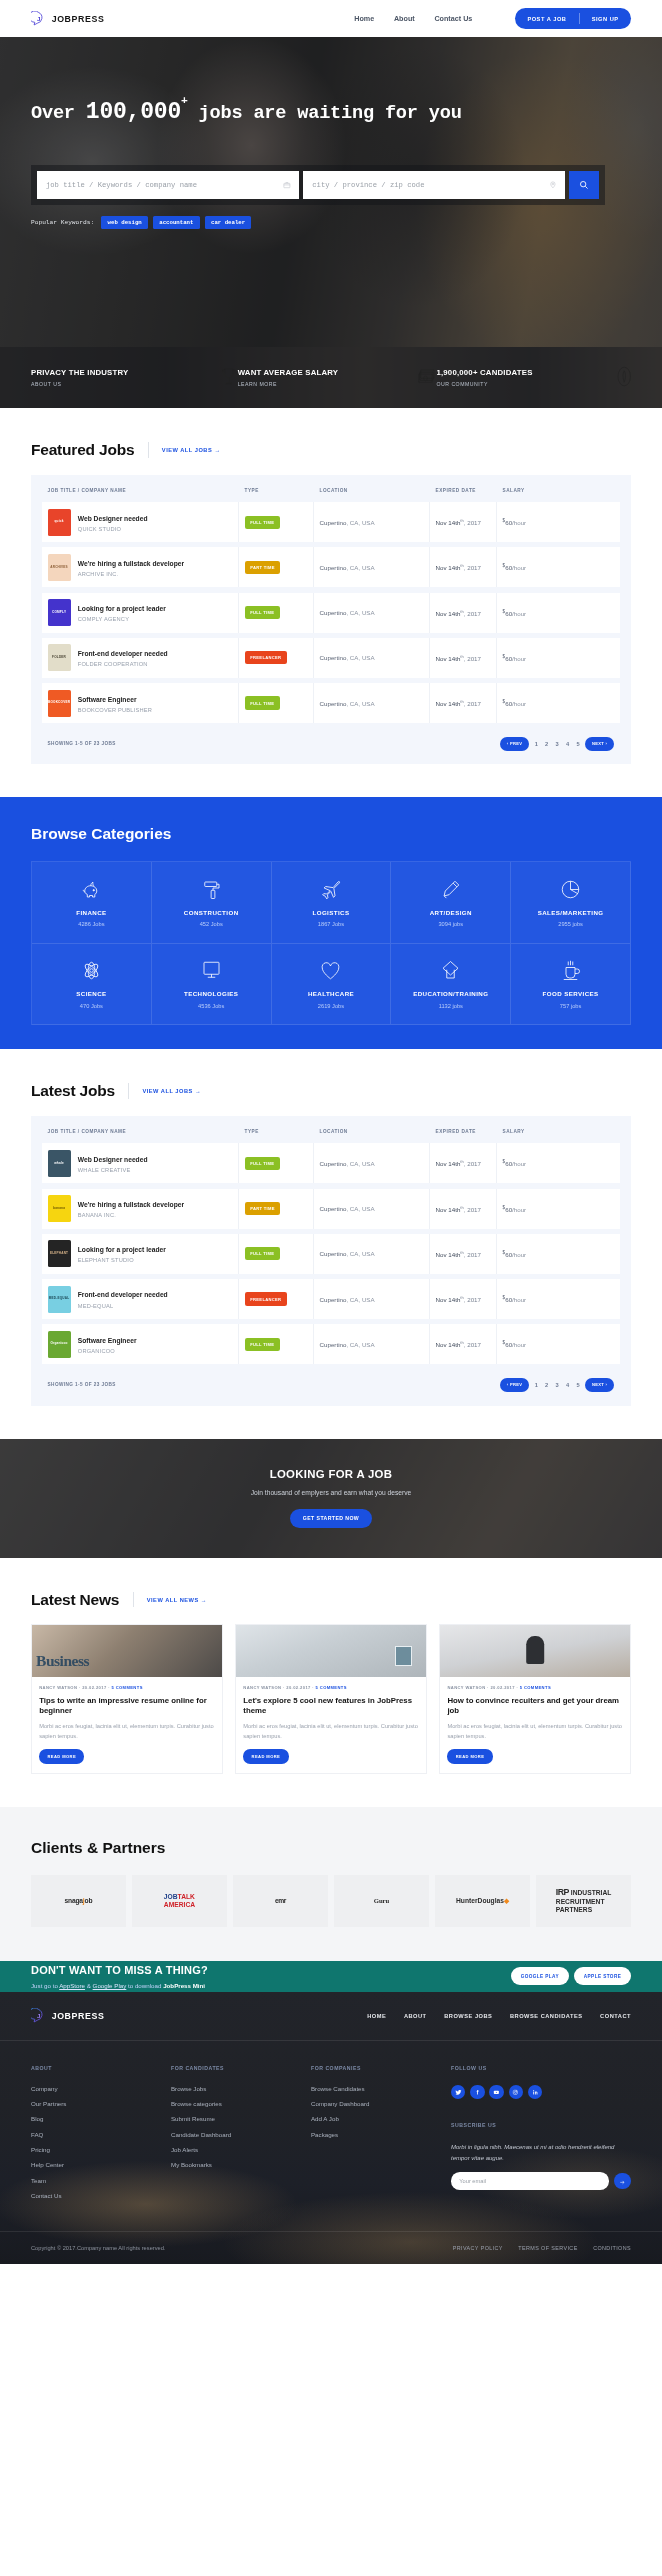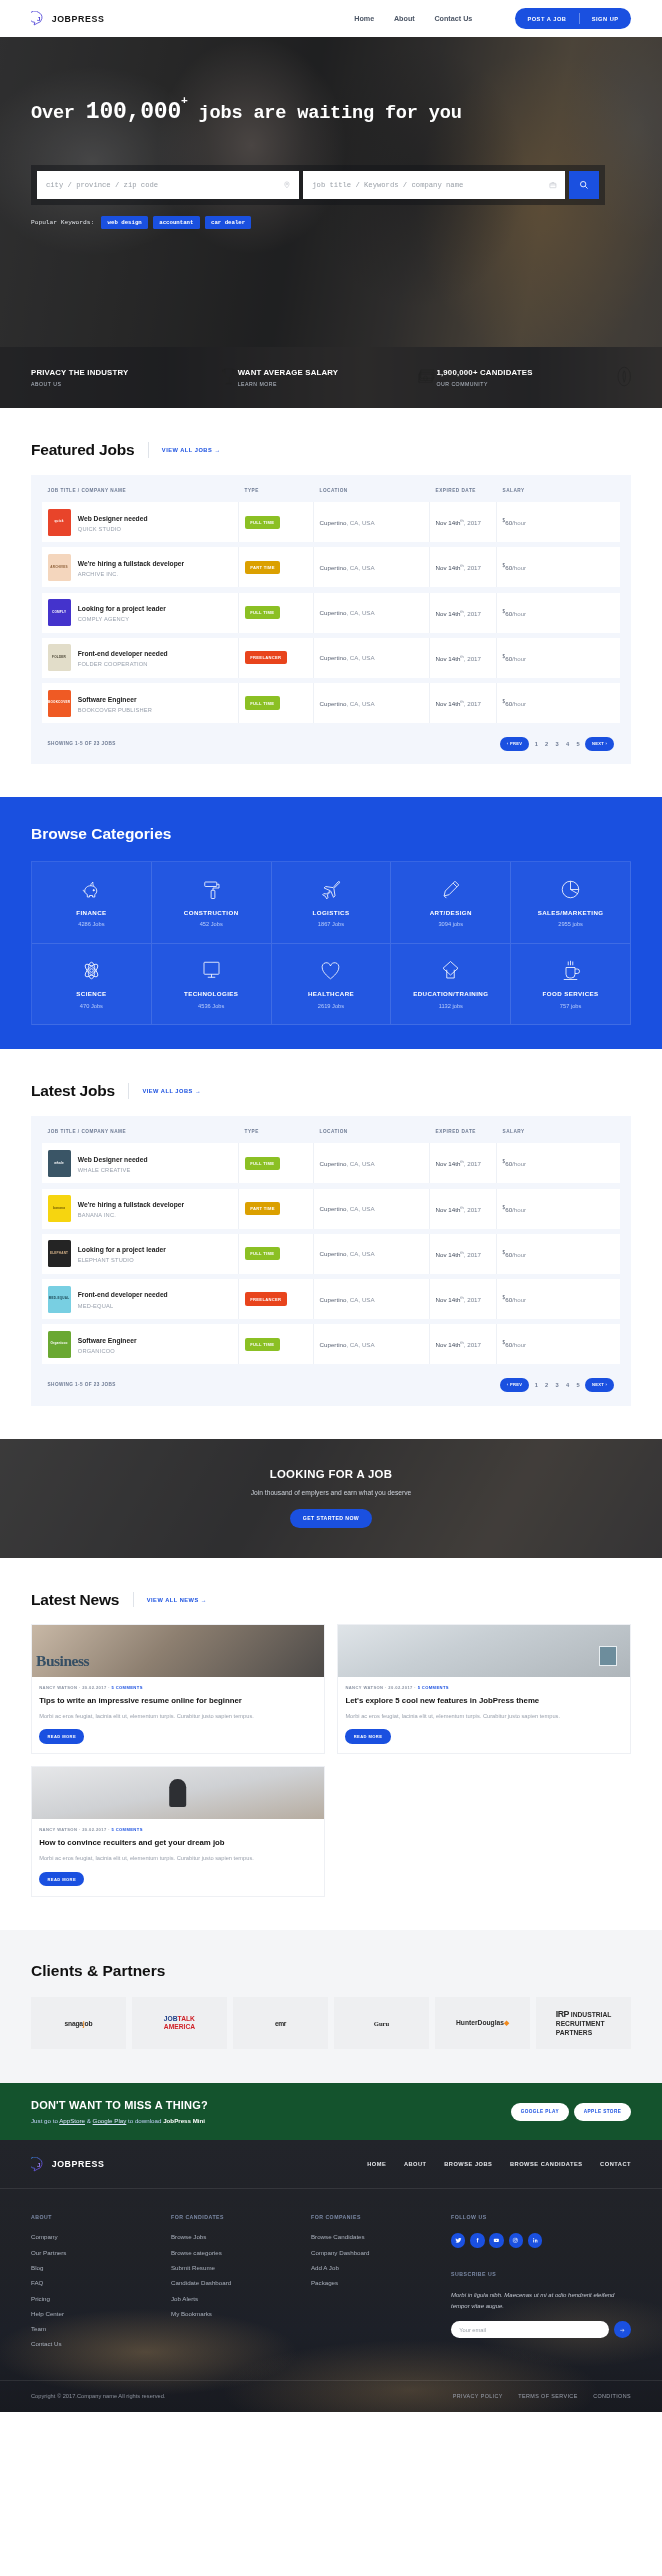--- a/index.html
+++ b/index.html
@@ -226,21 +226,21 @@
     color: #fff; font-size: 11.4px; font-weight: bold; letter-spacing: 0.3px;
   }
   .jobcta p { color: #cdd2da; font-size: 6.7px; }
   .jobcta button {
     margin-top: 4.1px; background: #1a50e0; border: 0; color: #fff;
     font-family: inherit; font-size: 5.2px; font-weight: bold; letter-spacing: 0.4px;
     padding: 6.7px 12.4px; border-radius: 11.4px; cursor: pointer;
   }
 
   
-  .news-grid { display: grid; grid-template-columns: repeat(2, 1fr); gap: 12.4px; }
+  .news-grid { display: grid; grid-template-columns: repeat(3, 1fr); gap: 12.4px; }
   .ncard { background: #fff; border: 0.5px solid #eef0f4; }
   .nimg { height: 52px; background-size: cover; background-position: center; }
   .nimg.a { background: linear-gradient(135deg,#c8b8a6,#8d7f70 45%,#4d4a48 100%); position: relative; }
   .nimg.a::after {
     content: "Business"; position: absolute; left: 4.1px; bottom: 7.2px;
     font-family: "Liberation Serif", serif; font-size: 15.5px; color: #21415d;
     font-weight: bold; letter-spacing: -0.5px; opacity: .85;
   }
   .nimg.b { background: linear-gradient(160deg,#dfe4e8 0%,#c8cfd4 40%,#aeb5ba 100%); position: relative; }
   .nimg.b::after {
@@ -279,21 +279,21 @@
   .lg-snag .dot { color:#e8861a; }
   .lg-jobtalk { font-size: 4.7px; line-height: 1.15; text-align: left; }
   .lg-jobtalk .j { color:#1f3f88; } .lg-jobtalk .t { color:#cf2027; }
   .lg-emr { color:#2fb89a; font-size:9.8px; letter-spacing:-0.5px; }
   .lg-guru { font-family:"Liberation Serif",serif; font-size:9.8px; color:#1c1c1c; }
   .lg-hd { font-size:5.2px; color:#5a5a5a; } .lg-hd .di { color:#f08a1e; }
   .lg-irp { font-size:4.1px; line-height:1.25; color:#1d3f6e; text-align:left; }
   .lg-irp .big { font-size:8.8px; font-weight:bold; letter-spacing:-0.5px; }
 
   
-  .appband { background: #14532d; padding: 16px 0; }
+  .appband { background: #0f766e; padding: 3px 0; }
   .appband .wrap { display: flex; align-items: center; }
   .appband h2 {
     color: #fff; font-size: 11px; font-weight: bold; letter-spacing: 0.2px;
   }
   .appband p { color: #c3d3fb; font-size: 6.2px; margin-top: 6.2px; }
   .appband p .u { color: #dbe5fd; text-decoration: underline; }
   .appband p .strong { color: #fff; font-weight: bold; }
   .appband .btns { margin-left: auto; display: flex; gap: 5.2px; }
   .appband .btns button {
     background: #fff; border: 0; color: #1a50e0; border-radius: 10.3px;
@@ -388,35 +388,35 @@
 <section class="hero">
   <div class="photo-noise"></div>
   <div class="scrim"></div>
   <div class="wrap hero-inner">
     <h1>
       <span>Over </span><span class="big">100,000</span><sup>+</sup><span> jobs are waiting for you</span>
     </h1>
 
     <div class="searchbar">
       <div class="field">
-        <input type="text" placeholder="city / province / zip code" style="">
-        <span class="f-icon">
-          <svg width="7.8" height="7.8" viewBox="0 0 18 18" fill="none" stroke="currentColor" stroke-width="1.2">
-            <path d="M9 16s5-5.2 5-9A5 5 0 1 0 4 7c0 3.8 5 9 5 9z"></path>
-              <circle cx="9" cy="7" r="1.8"></circle>
-          </svg>
-        </span>
-      </div>
-      <div class="field">
         <input type="text" placeholder="job title / Keywords / company name" style="">
         <span class="f-icon">
           <svg width="7.8" height="7.8" viewBox="0 0 18 18" fill="none" stroke="currentColor" stroke-width="1.2">
             <rect x="2" y="5.5" width="14" height="10" rx="1"></rect>
               <path d="M6.5 5.5V3.5h5v2"></path>
               <path d="M2 9h14"></path>
+          </svg>
+        </span>
+      </div>
+      <div class="field">
+        <input type="text" placeholder="city / province / zip code" style="">
+        <span class="f-icon">
+          <svg width="7.8" height="7.8" viewBox="0 0 18 18" fill="none" stroke="currentColor" stroke-width="1.2">
+            <path d="M9 16s5-5.2 5-9A5 5 0 1 0 4 7c0 3.8 5 9 5 9z"></path>
+              <circle cx="9" cy="7" r="1.8"></circle>
           </svg>
         </span>
       </div>
       <button class="go">
         <span>
           <svg width="9.8" height="9.8" viewBox="0 0 20 20" fill="none" stroke="#fff" stroke-width="1.8">
             <circle cx="8.5" cy="8.5" r="5.5"></circle>
               <path d="M12.8 12.8L17.5 17.5"></path>
           </svg>
         </span>

